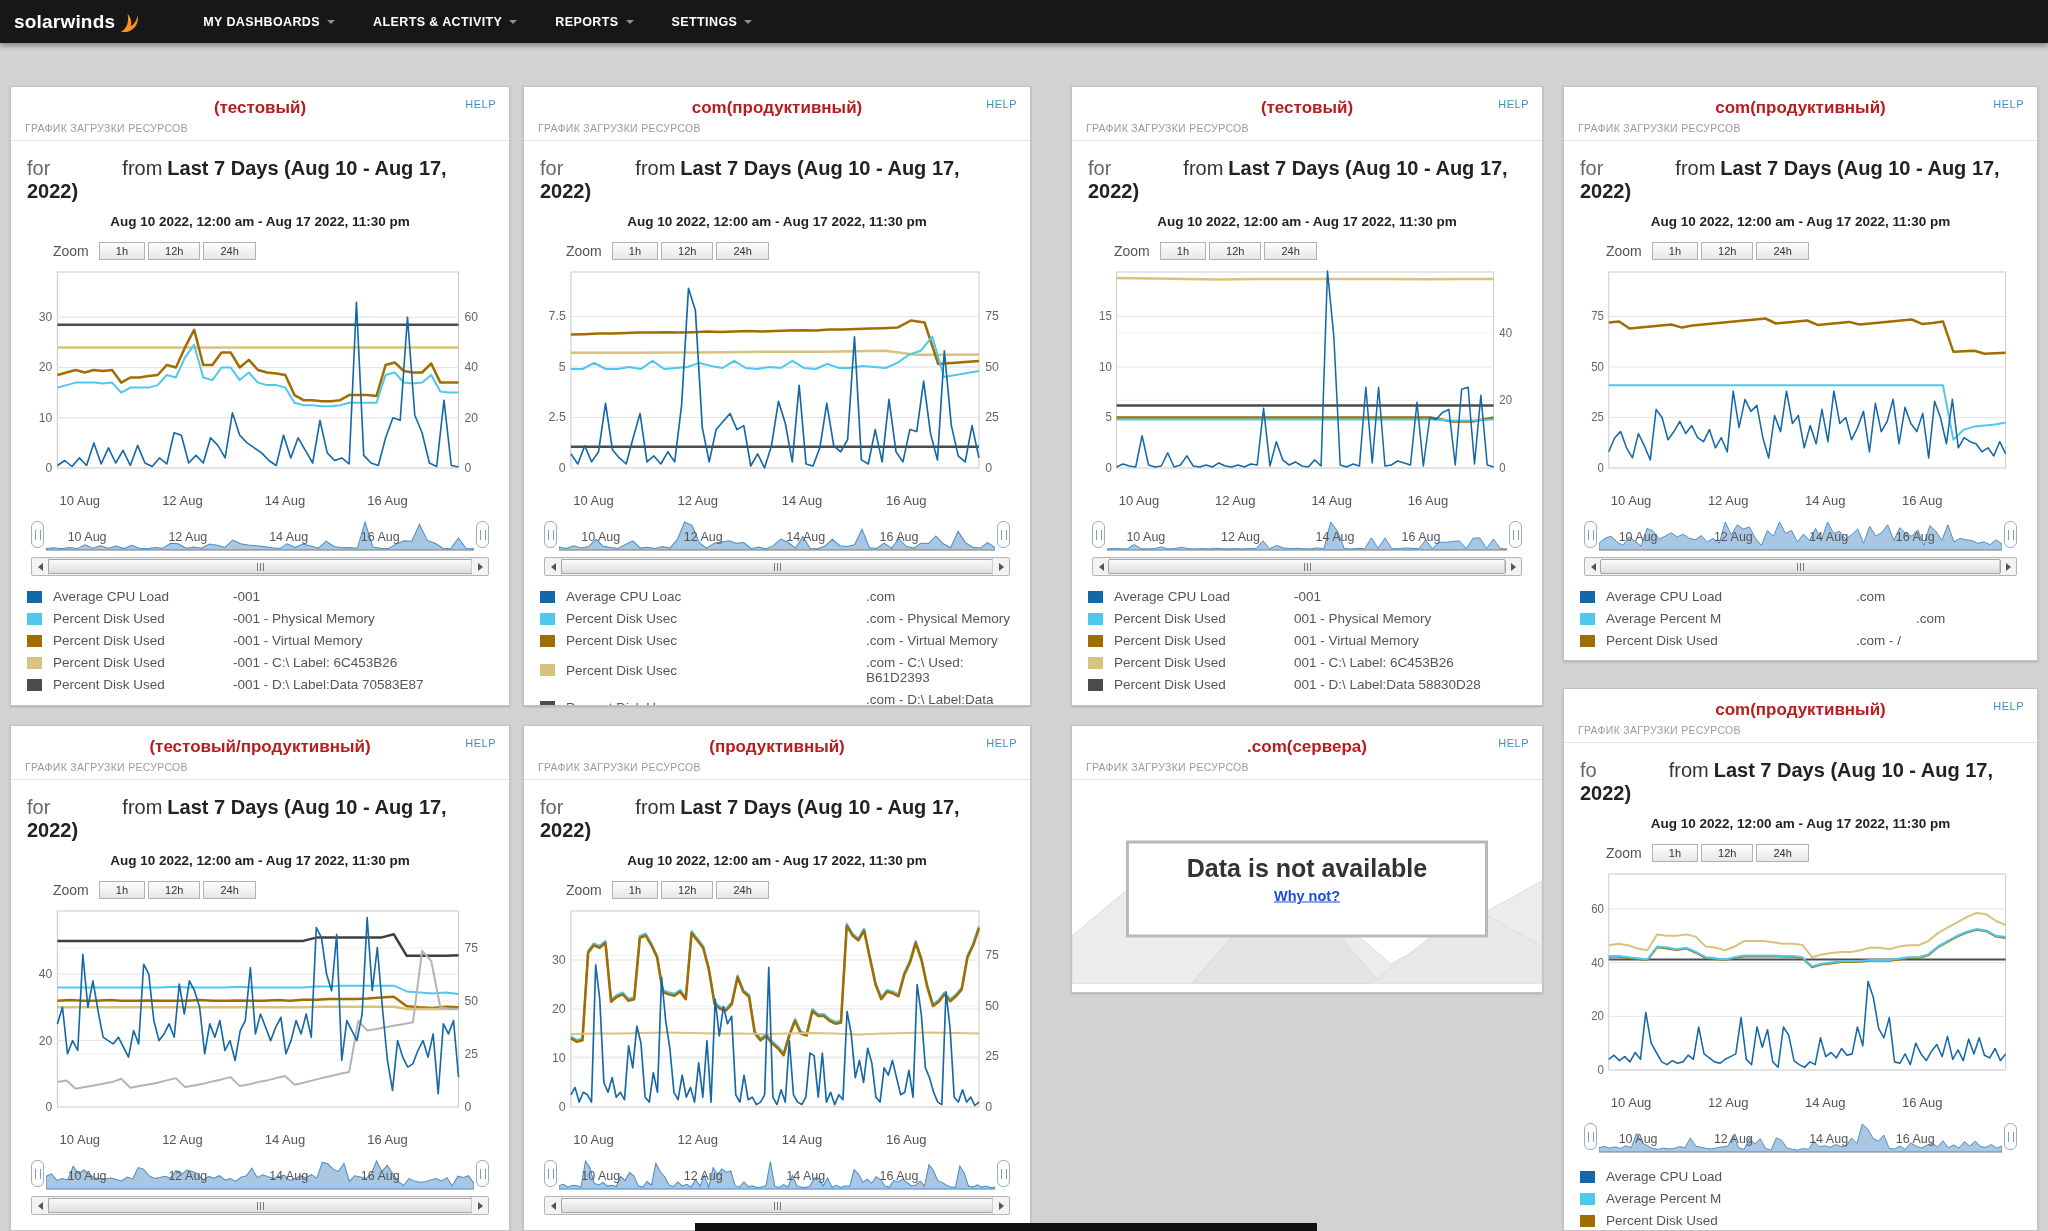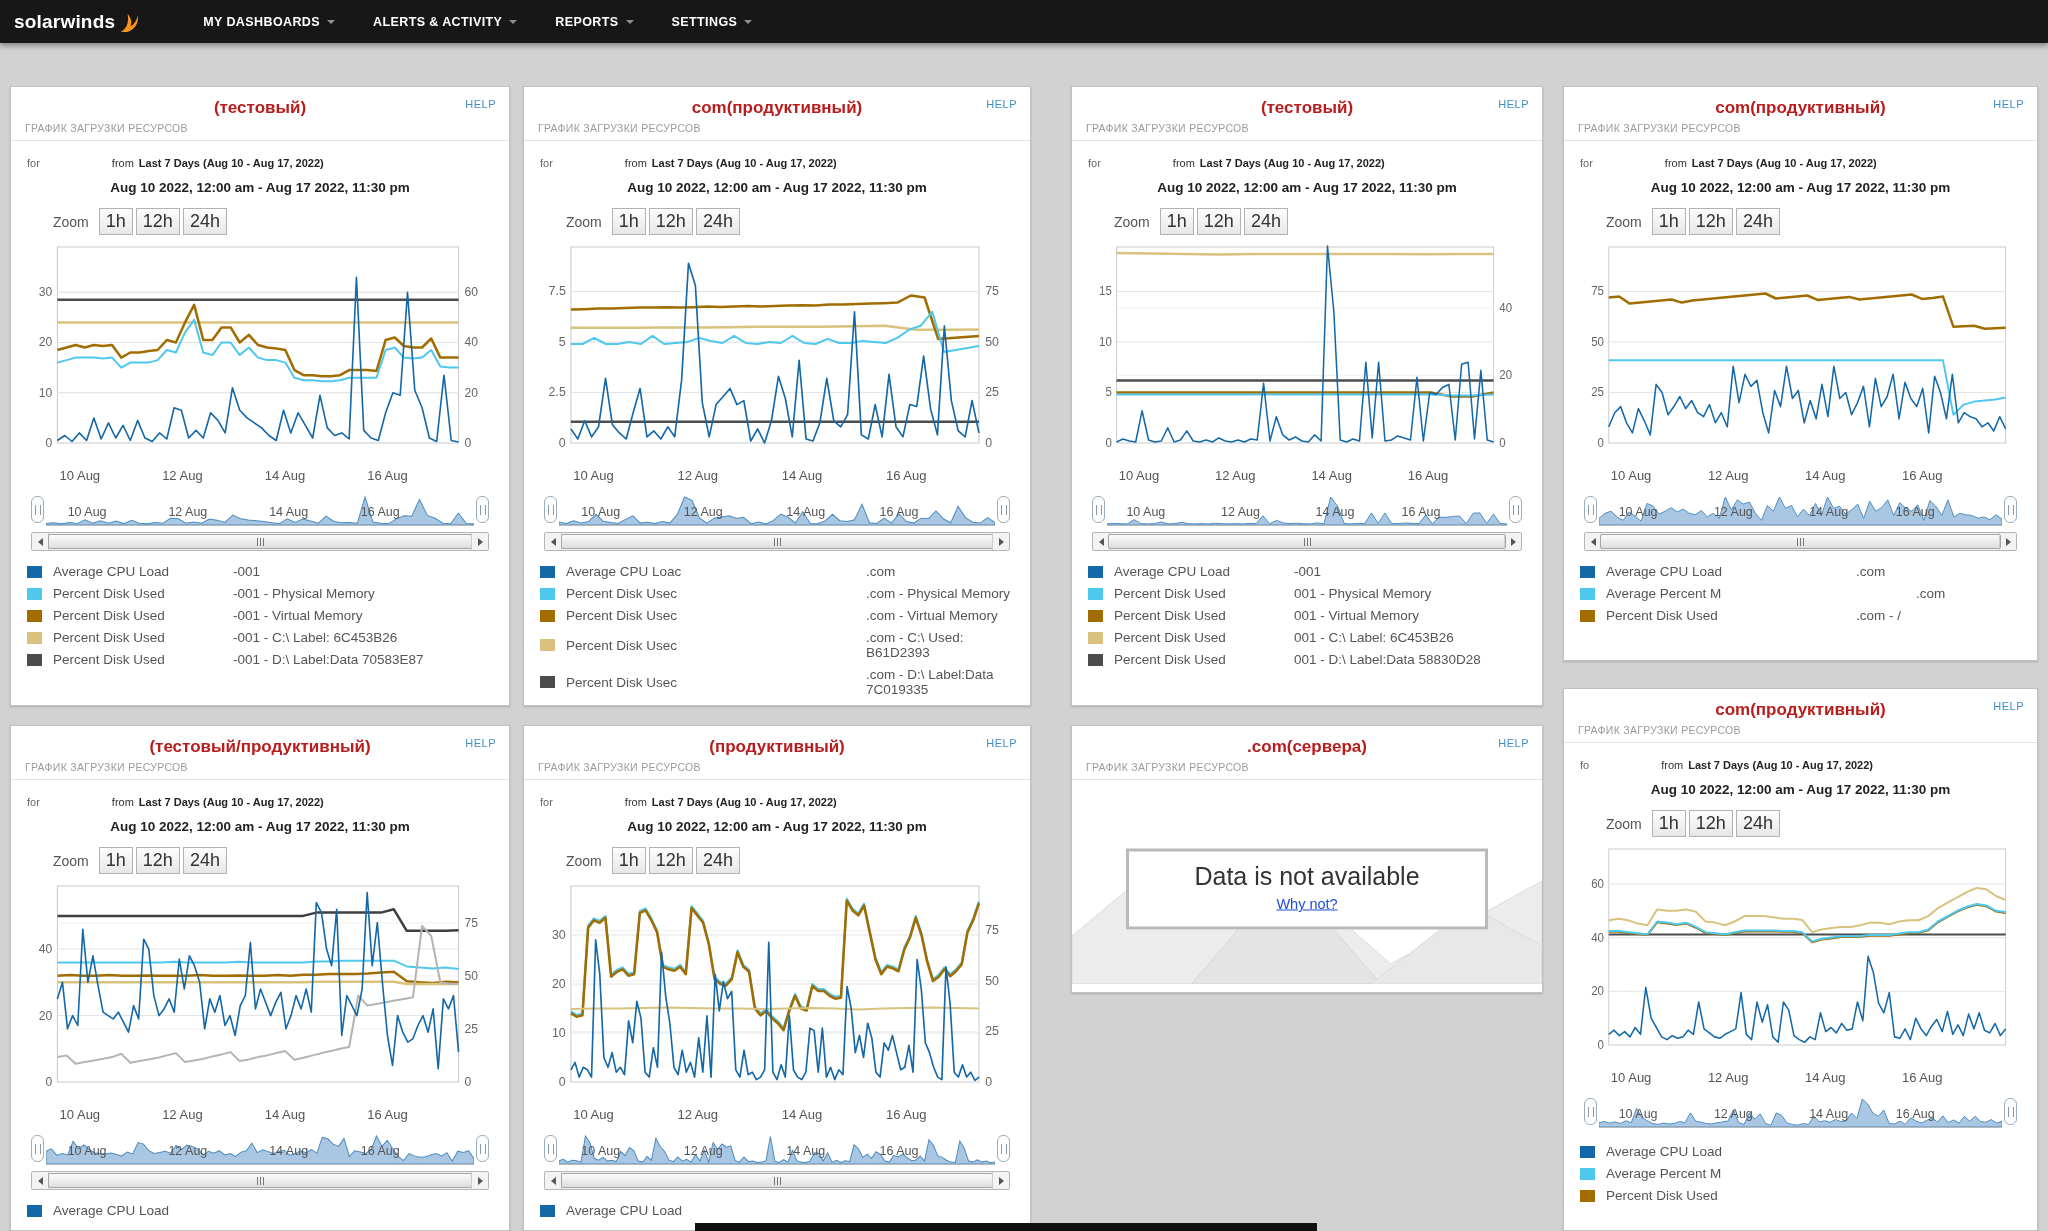--- a/index.html
+++ b/index.html
@@ -15,27 +15,27 @@
   .titlebar{position:absolute;top:50px;left:0;height:32px;display:flex;align-items:center;z-index:4;}
   .redact-box{display:inline-block;width:94px;height:28px;background:#fff;}
   .page-title{font-size:25px;font-weight:bold;color:#151515;margin:0 0 0 6px;white-space:nowrap;}
   
   .panel{position:absolute;background:#fff;border:1px solid #c2c2c2;box-sizing:border-box;overflow:hidden;box-shadow:0 1px 2px rgba(0,0,0,.18);}
   .p-head{position:relative;padding:11px 14px 6px;border-bottom:1px solid #e3e3e3;}
   .help{position:absolute;right:13px;top:11px;color:#3f8fc5;font-size:11px;letter-spacing:.5px;cursor:pointer;text-decoration:none;}
   .p-title{margin:0;text-align:center;font-size:17px;color:#b91c1c;font-weight:bold;}
   .p-sub{font-size:10.5px;color:#9b9b9b;margin-top:4px;letter-spacing:.3px;}
   .p-body{padding:16px 16px 0;}
-  .for-line{font-size:11px;color:#666;}
+  .for-line{font-size:20px;color:#666;}
   .for-line .redact{display:inline-block;width:72px;}
   .for-line .from{margin-right:5px;color:#333;}
   .for-line b{color:#222;}
   .date-line{text-align:center;font-size:13.5px;font-weight:bold;color:#222;margin-top:11px;}
   .zoom-row{display:flex;align-items:center;margin:13px 0 6px;padding-left:26px;font-size:14px;color:#555;}
-  .z-btn{font-size:18px;color:#333;background:linear-gradient(#fdfdfd,#e7e7e7);border:1px solid #b2b2b2;padding:2px 6px;margin-left:3px;cursor:pointer;font-family:inherit;}
+  .z-btn{font-size:11px;color:#333;background:linear-gradient(#fdfdfd,#e7e7e7);border:1px solid #b2b2b2;padding:2px 16px;margin-left:3px;cursor:pointer;font-family:inherit;}
   .z-btn:first-of-type{margin-left:10px;}
   .chart{position:relative;}
   .x-labels{position:relative;height:19px;font-size:13px;color:#555;margin-top:2px;}
   .x-labels span{position:absolute;top:0;}
   .slider{position:relative;height:36px;margin:6px 4px 0;}
   .mini{position:absolute;left:15px;right:15px;top:2px;bottom:3px;border-bottom:1px solid #b9b9b9;}
   .s-lab{position:absolute;top:12px;font-size:12.5px;color:#555;z-index:2;}
   .handle{position:absolute;top:3px;width:13px;height:27px;background:#fdfdfd;border:1px solid #9caebc;border-radius:6px;z-index:3;cursor:ew-resize;display:flex;align-items:center;justify-content:center;box-sizing:border-box;}
   .handle.hl{left:0;}.handle.hr{right:0;}
   .handle i{display:block;width:4px;height:10px;border-left:1px solid #8a9aa6;border-right:1px solid #8a9aa6;}
@@ -49,21 +49,21 @@
   .thumb i{display:block;width:1px;height:8px;background:#777;box-shadow:3px 0 0 #777,-3px 0 0 #777;}
   .legend{margin-top:13px;padding-bottom:10px;}
   .lg-row{display:flex;align-items:center;font-size:13.5px;color:#555;margin:7px 0;}
   .sw{width:15px;height:12px;margin-right:11px;flex:none;}
   .lg-l{width:180px;flex:none;}
   .legend-wide .lg-l{width:300px;}
   .legend-mid .lg-l{width:250px;}
   
   .nodata-wrap{position:relative;height:198px;margin:6px 0 0;}
   .mountains{position:absolute;left:0;top:0;width:100%;height:100%;}
-  .nodata-box{position:absolute;left:50%;top:52%;transform:translate(-50%,-50%);background:#fff;border:3px solid #b9b9b9;padding:10px 28px 14px;text-align:center;min-width:300px;}
+  .nodata-box{position:absolute;left:50%;top:52%;transform:translate(-50%,-50%);background:#fff;border:3px solid #b9b9b9;padding:10px 28px 30px;text-align:center;min-width:300px;font-weight:bold;}
   .nd-text{font-size:25px;color:#333;}
   .nd-link{display:inline-block;margin-top:5px;font-size:14.5px;color:#1d4ed8;text-decoration:underline;cursor:pointer;}
   .bottom-strip{position:absolute;left:695px;top:1223px;width:622px;height:8px;background:#101010;}
 </style>
 </head>
 <body>
 
 <div class="stage">
 
   <nav class="topnav">

